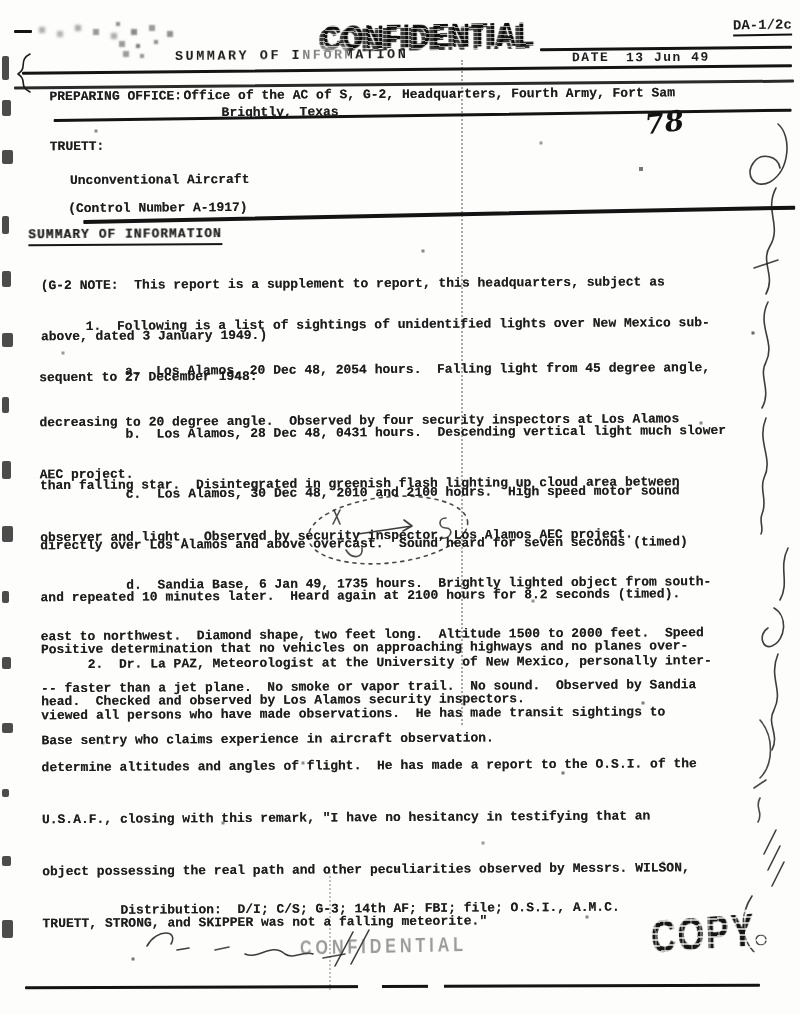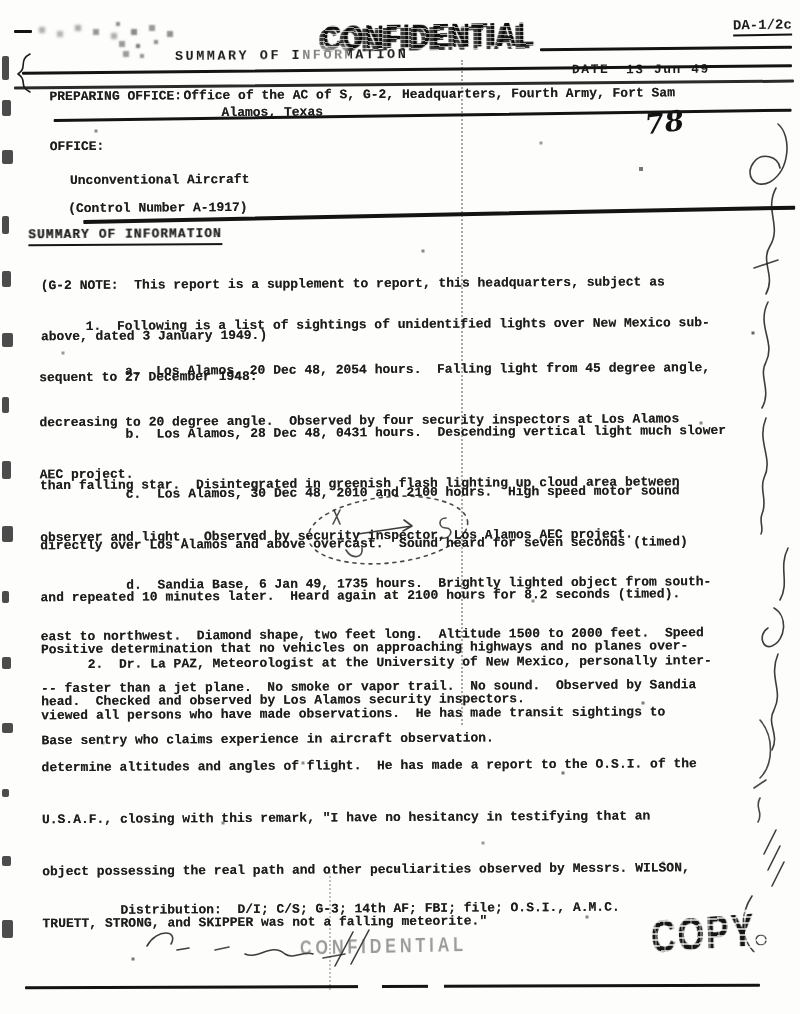--- a/index.html
+++ b/index.html
@@ -14,21 +14,21 @@
   .para{position:absolute;font:bold 13px/17.3px "Liberation Mono","DejaVu Sans Mono",monospace;
         white-space:pre;color:#1d1d1d;text-shadow:0 0 .45px rgba(10,10,10,.6);}
   .ln{white-space:pre;}
   
   .hr{position:absolute;background:#141414;border-radius:1px;}
   .fold{position:absolute;border-left:2px dotted rgba(50,50,50,.42);width:0;}
   
   .formtitle{position:absolute;font:bold 13.5px "Liberation Mono","DejaVu Sans Mono",monospace;
              letter-spacing:2.5px;filter:blur(.35px);transform:rotate(-0.5deg);}
   .datelbl,.dateval{position:absolute;font:bold 13px "Liberation Mono","DejaVu Sans Mono",monospace;
-             letter-spacing:1.5px;transform:rotate(-0.5deg);margin-top:12px;}
+             letter-spacing:1.5px;transform:rotate(-0.5deg);}
   .formnum{position:absolute;font:bold 14px "Liberation Mono","DejaVu Sans Mono",monospace;
            border-bottom:2px solid #111;padding-bottom:1px;transform:rotate(-1deg);}
   
   .stamp-top{
     position:absolute;left:322px;top:20px;
     font-family:"Liberation Sans","DejaVu Sans",sans-serif;font-weight:bold;font-size:27px;
     letter-spacing:1px;color:#0e0e0e;
     transform:scaleY(1.2) rotate(-0.8deg);transform-origin:left top;
     text-shadow:-4px 3px 0 rgba(20,20,20,.85);
     filter:blur(.3px);
@@ -117,24 +117,24 @@
   <svg class="scribble" style="left:12px;top:52px;" width="22" height="42" viewBox="0 0 22 42">
     <path d="M18,2 C6,8 16,16 6,22 C16,28 6,34 18,40"></path>
   </svg>
 
   <div class="pageno">78</div>
 
   <div class="typed">
 
     <div class="para" style="left:52px;top:86px;">PREPARING OFFICE:</div>
     <div class="para" style="left:186px;top:86px;">Office of the AC of S, G-2, Headquarters, Fourth Army, Fort Sam</div>
-    <div class="para" style="left:224px;top:103px;">Alamos, Texas</div>
+    <div class="para" style="left:224px;top:103px;">Brightly, Texas</div>
     <div class="hr" style="left:56px;top:114px;width:738px;height:2.5px;transform:rotate(-0.45deg);"></div>
 
-    <div class="para" style="left:52px;top:136px;">OFFICE:</div>
+    <div class="para" style="left:52px;top:136px;">TRUETT:</div>
     <div class="para" style="left:72px;top:170px;">Unconventional Aircraft</div>
     <div class="para" style="left:70px;top:198px;">(Control Number A-1917)</div>
 
     <div class="hr" style="left:85px;top:213px;width:712px;height:3.5px;transform:rotate(-0.8deg);"></div>
 
     <div class="para heading" style="left:30px;top:224px;">SUMMARY OF INFORMATION</div>
 
     <div class="para" style="left:42px;top:240px;">
       <div class="ln">(G-2 NOTE:  This report is a supplement to report, this headquarters, subject as</div>
       <div class="ln">above, dated 3 January 1949.)</div>

